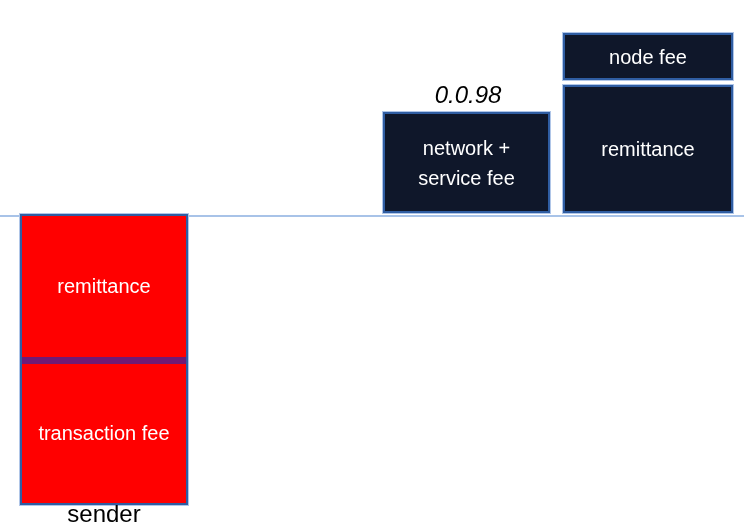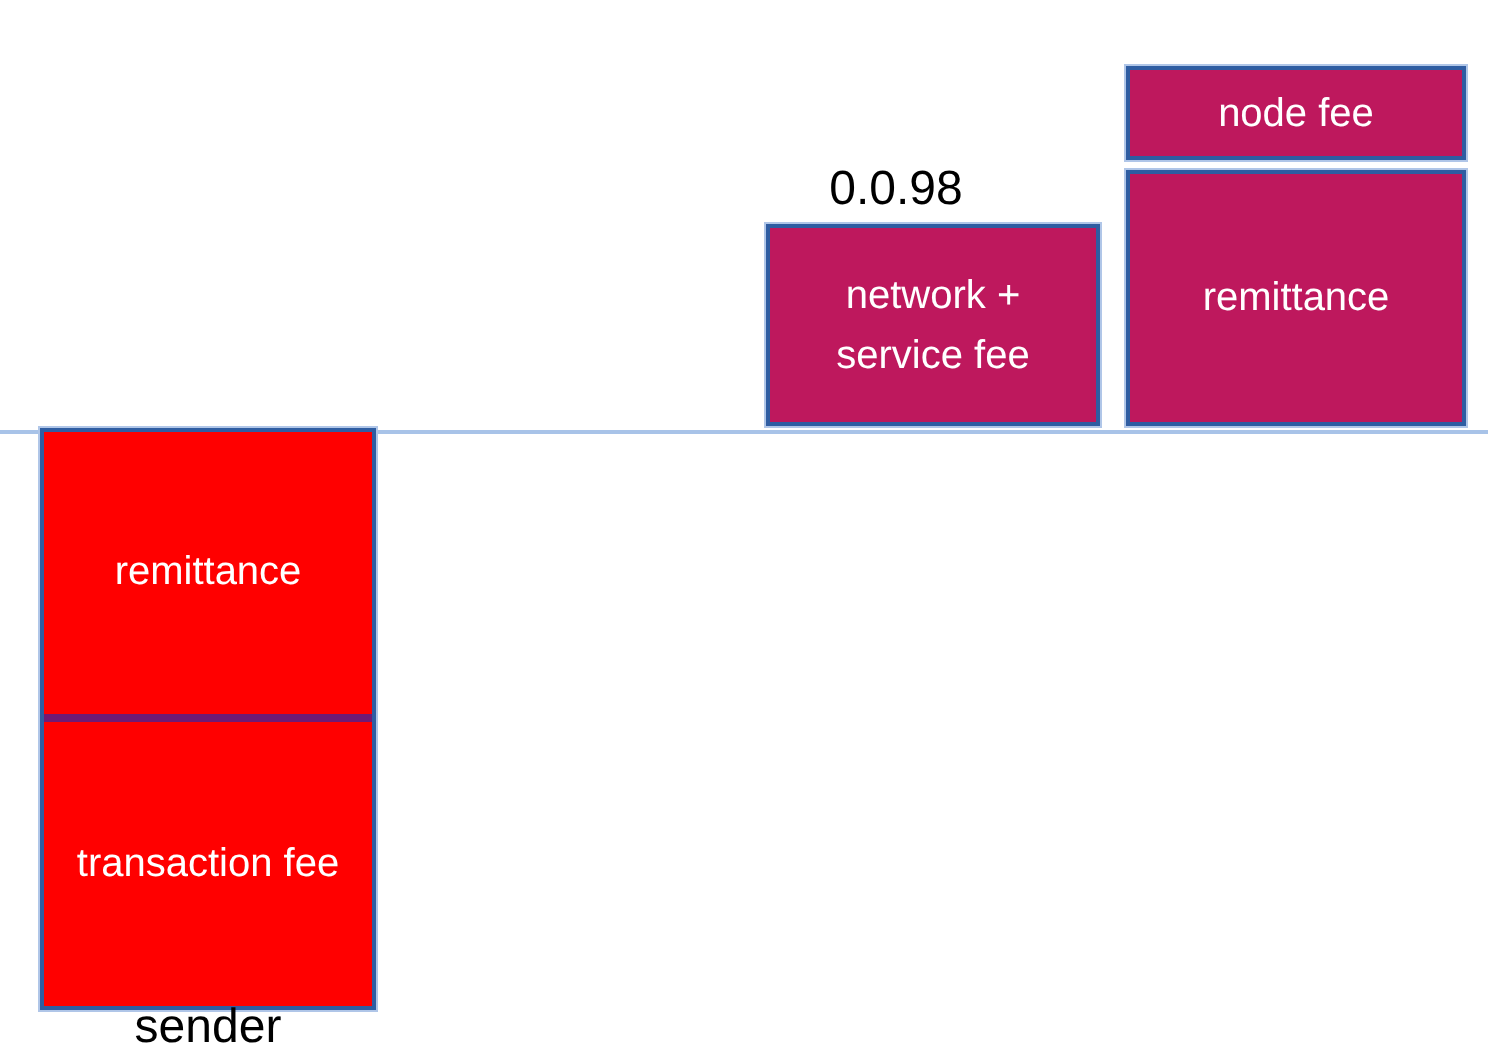--- a/index.html
+++ b/index.html
@@ -31,21 +31,21 @@
     outline: 1px solid #b0c6e8;
     display: flex;
     align-items: center;
     justify-content: center;
     text-align: center;
     color: #ffffff;
     font-size: 20px;
     line-height: 1.5;
     z-index: 1;
   }
-  .green { background: #be185d; }
+  .green { background: #0f172a; }
   .pre { white-space: pre-line; }
 
   .red-group {
     position: absolute;
     left: 20px;
     top: 214px;
     width: 168px;
     height: 291px;
     box-sizing: border-box;
     border: 2px solid #2f5da2;
@@ -57,31 +57,31 @@
   }
   .red-cell {
     display: flex;
     align-items: center;
     justify-content: center;
     text-align: center;
     color: #ffffff;
     font-size: 20px;
   }
   .red-cell.top { flex: 0 0 141px; }
-  .red-cell.bottom { flex: 1 1 auto; border-top: 4px solid #701a75; }
+  .red-cell.bottom { flex: 1 1 auto; border-top: 7px solid #701a75; }
 
   .caption {
     position: absolute;
     color: #000000;
     font-size: 24px;
     text-align: center;
     line-height: 1.1;
     z-index: 2;
   }
-  #caption-value { left: 368px; top: 82px; width: 160px; }
+  #caption-value { left: 388px; top: 82px; width: 160px; font-style: italic; }
   #caption-node  { left: 563px; top: 4px;  width: 170px; }
   #caption-sender{ left: 20px;  top: 501px; width: 168px; }
 
   #box-network { left: 383px; top: 112px; width: 167px; height: 101px; }
   #box-nodefee { left: 563px; top: 33px;  width: 170px; height: 47px;  }
   #box-noderem { left: 563px; top: 85px;  width: 170px; height: 128px; }
 </style>
 </head>
 <body>
 

